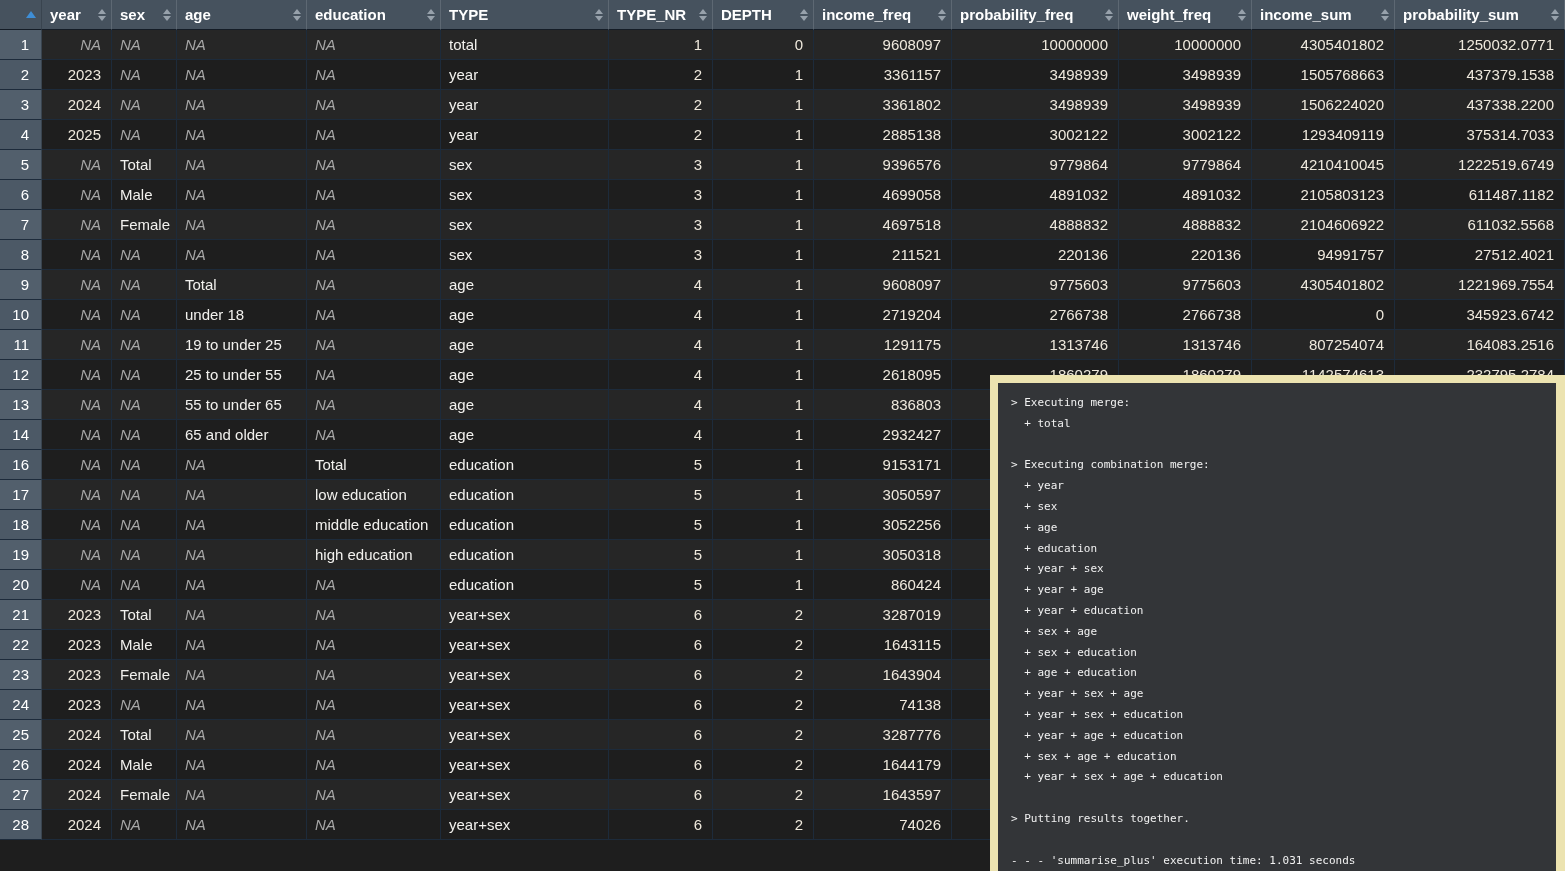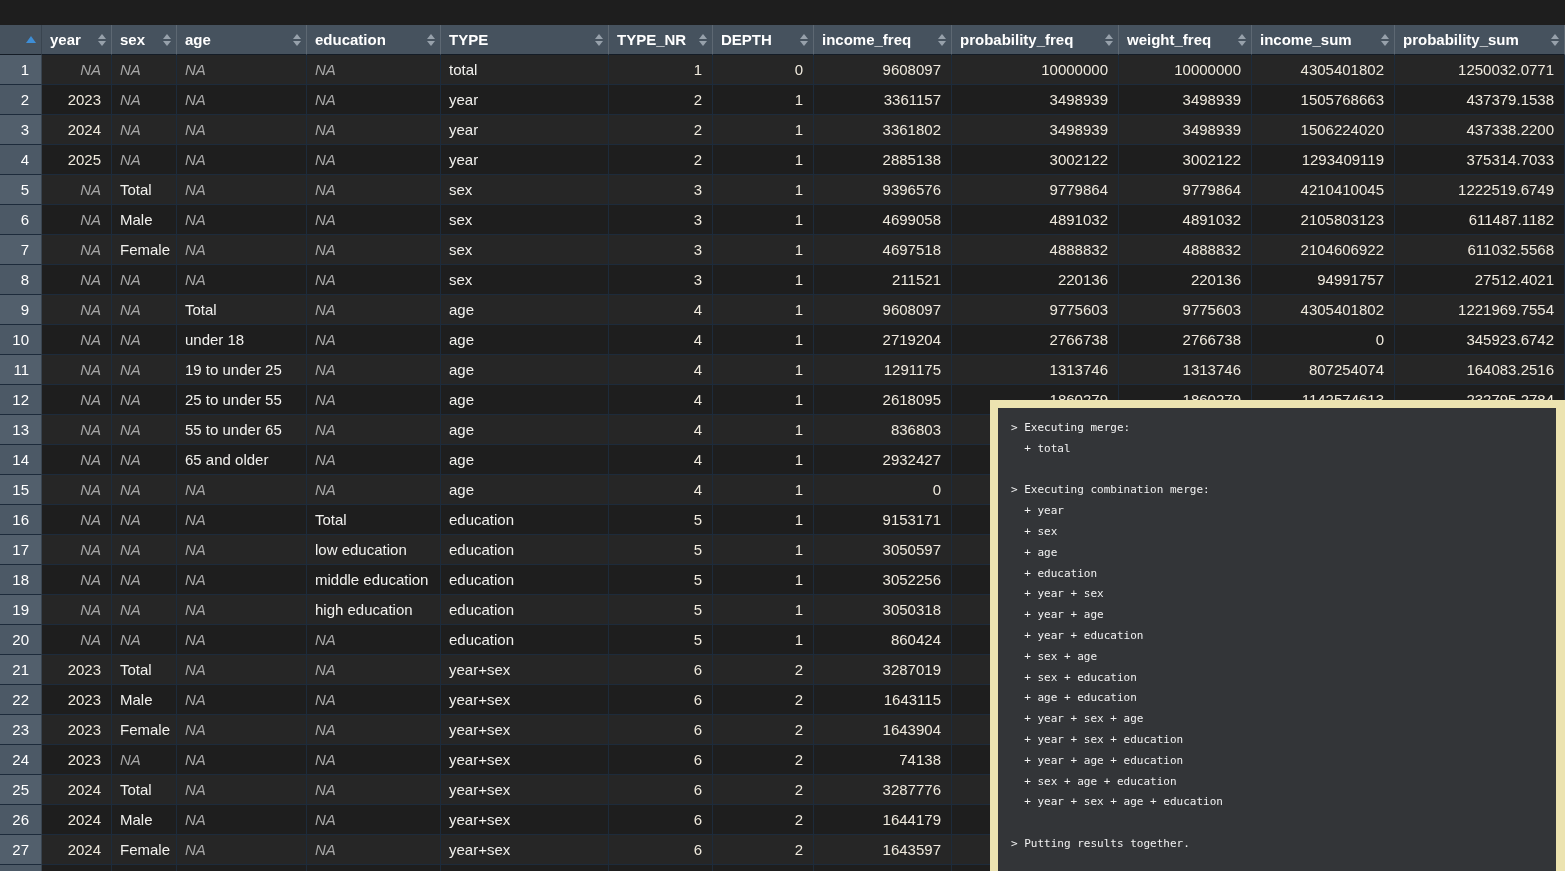--- a/index.html
+++ b/index.html
@@ -1,21 +1,21 @@
 <!DOCTYPE html>
 <html><head>
 <meta charset="utf-8">
 <style>
   html,body{margin:0;padding:0;}
   body{
     width:1565px;height:871px;overflow:hidden;position:relative;
     background:#1e1e1e;
     font-family:"Liberation Sans","DejaVu Sans",sans-serif;
   }
-  .app{position:absolute;inset:0;margin-top:25px;}
+  .app{position:absolute;inset:0;}
 
   
   table.grid{
     border-collapse:separate;border-spacing:0;table-layout:fixed;
     width:1565px;position:absolute;left:0;top:0;
   }
   th,td{
     height:30px;box-sizing:border-box;font-size:15px;
     white-space:nowrap;overflow:hidden;vertical-align:middle;
   }
@@ -403,35 +403,20 @@
           <td class="data str"><span class="na">NA</span></td>
           <td class="data str"><span>age</span></td>
           <td class="data num"><span>4</span></td>
           <td class="data num"><span>1</span></td>
           <td class="data num"><span>2932427</span></td>
           <td class="data num"></td>
           <td class="data num"></td>
           <td class="data num"></td>
           <td class="data num"></td>
         </tr>
-        <tr class="odd">
-          <td class="rownum">15</td>
-          <td class="data num"><span class="na">NA</span></td>
-          <td class="data str"><span class="na">NA</span></td>
-          <td class="data str"><span class="na">NA</span></td>
-          <td class="data str"><span class="na">NA</span></td>
-          <td class="data str"><span>age</span></td>
-          <td class="data num"><span>4</span></td>
-          <td class="data num"><span>1</span></td>
-          <td class="data num"><span>0</span></td>
-          <td class="data num"></td>
-          <td class="data num"></td>
-          <td class="data num"></td>
-          <td class="data num"></td>
-        </tr>
         <tr class="even">
           <td class="rownum">16</td>
           <td class="data num"><span class="na">NA</span></td>
           <td class="data str"><span class="na">NA</span></td>
           <td class="data str"><span class="na">NA</span></td>
           <td class="data str"><span>Total</span></td>
           <td class="data str"><span>education</span></td>
           <td class="data num"><span>5</span></td>
           <td class="data num"><span>1</span></td>
           <td class="data num"><span>9153171</span></td>

